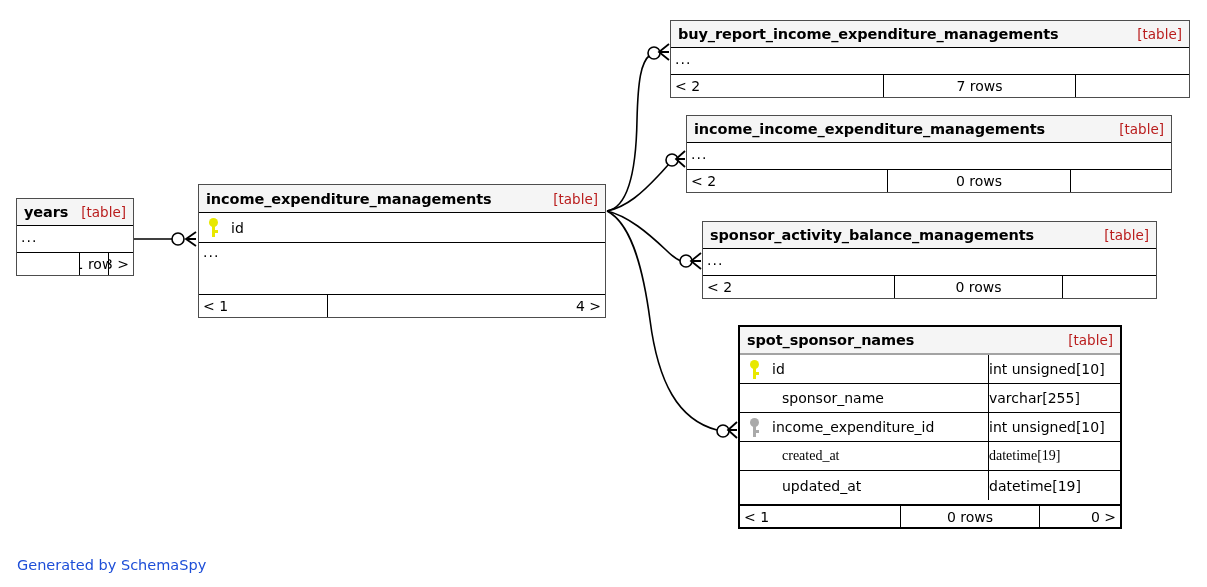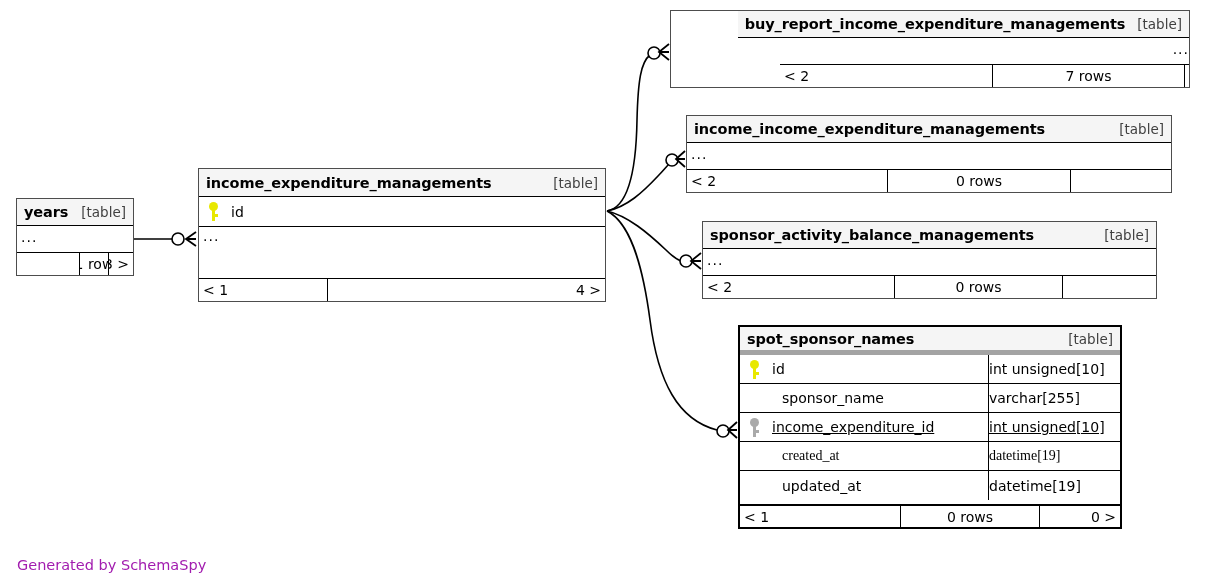--- a/index.html
+++ b/index.html
@@ -47,31 +47,31 @@
     display: flex;
     align-items: center;
     justify-content: space-between;
     background: #f5f5f5;
     border-bottom: 1px solid #000000;
     padding: 0 7px;
     height: 28px;
     white-space: nowrap;
   }
   .tbl.focus .tbl-title {
-    border-bottom: 5px solid #a3a3a3;
+    border-bottom: 2px solid #a3a3a3;
   }
   .tbl-title .tname {
     font-weight: bold;
     font-size: 14.5px;
     letter-spacing: -0.1px;
   }
   .tbl-title .ttag {
     font-weight: normal;
     font-size: 13.5px;
-    color: #404040;
+    color: #b91c1c;
     padding-left: 12px;
   }
 
   .rows {
     display: flex;
     flex-direction: column;
     flex: 1 1 auto;
   }
   .row {
     box-sizing: border-box;
@@ -158,21 +158,21 @@
   .fcell.left   { justify-content: flex-start; padding-left: 4px; }
   .fcell.center { justify-content: center; margin-left: 40px; }
   .fcell.right  { justify-content: flex-end; padding-right: 4px; }
 
   
   #credit {
     position: absolute;
     left: 17px;
     top: 557px;
     font-size: 14.5px;
-    color: #a21caf;
+    color: #1d4ed8;
     white-space: nowrap;
   }
 </style>
 </head>
 <body>
 
 <div id="canvas">
 
   <svg id="edges" viewBox="0 0 1207 587" width="1207" height="587">
     <g fill="none" stroke="#000000" stroke-width="1.6">
@@ -217,21 +217,21 @@
         <span class="colname">...</span>
       </div>
     </div>
     <div class="tfoot">
       <div class="fcell left" style="width:30px;"></div>
       <div class="fcell center" style="flex:1 1 auto;">1 row</div>
       <div class="fcell right" style="width:34px;">3 &gt;</div>
     </div>
   </div>
 
-  <div class="tbl" style="left:198px; top:168px; width:408px; height:134px;">
+  <div class="tbl" style="left:198px; top:184px; width:408px; height:134px;">
     <div class="tbl-title">
       <span class="tname">income_expenditure_managements</span>
       <span class="ttag">[table]</span>
     </div>
     <div class="rows">
       <div class="row">
         <span class="colname">
           <span class="keyicon pk">
             <span class="head"></span>
               <span class="shaft"></span>
@@ -243,21 +243,21 @@
       <div class="row ellipsis" style="height:22px; border-bottom:none;">
         <span class="colname">...</span>
       </div>
     </div>
     <div class="tfoot">
       <div class="fcell left" style="width:128px;">&lt; 1</div>
       <div class="fcell right" style="flex:1 1 auto;">4 &gt;</div>
     </div>
   </div>
 
-  <div class="tbl" style="left:670px; top:10px; width:520px; height:78px;align-items:flex-end;">
+  <div class="tbl" style="left:670px; top:20px; width:520px; height:78px;">
     <div class="tbl-title">
       <span class="tname">buy_report_income_expenditure_managements</span>
       <span class="ttag">[table]</span>
     </div>
     <div class="rows">
       <div class="row ellipsis" style="height:26px;">
         <span class="colname">...</span>
       </div>
     </div>
     <div class="tfoot">
@@ -320,21 +320,21 @@
         <span class="coltype" style="width:132px;">int unsigned[10]</span>
       </div>
 
       <div class="row noicon" style="height:29px;">
         <span class="colname">
           <span class="lbl">sponsor_name</span>
         </span>
         <span class="coltype" style="width:132px;">varchar[255]</span>
       </div>
 
-      <div class="row" style="height:29px;text-decoration:underline;">
+      <div class="row" style="height:29px;">
         <span class="colname">
           <span class="keyicon fk">
             <span class="head"></span>
               <span class="shaft"></span>
               <span class="tooth"></span>
           </span>
           <span class="lbl">income_expenditure_id</span>
         </span>
         <span class="coltype" style="width:132px;">int unsigned[10]</span>
       </div>

